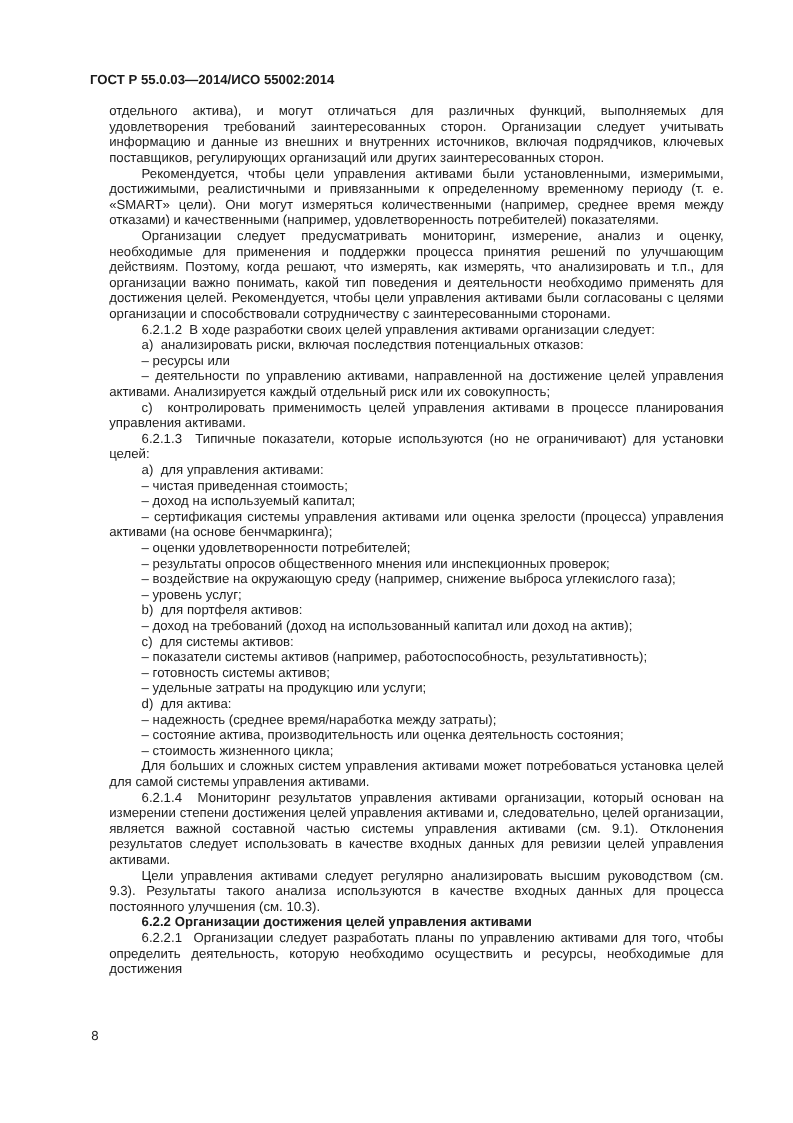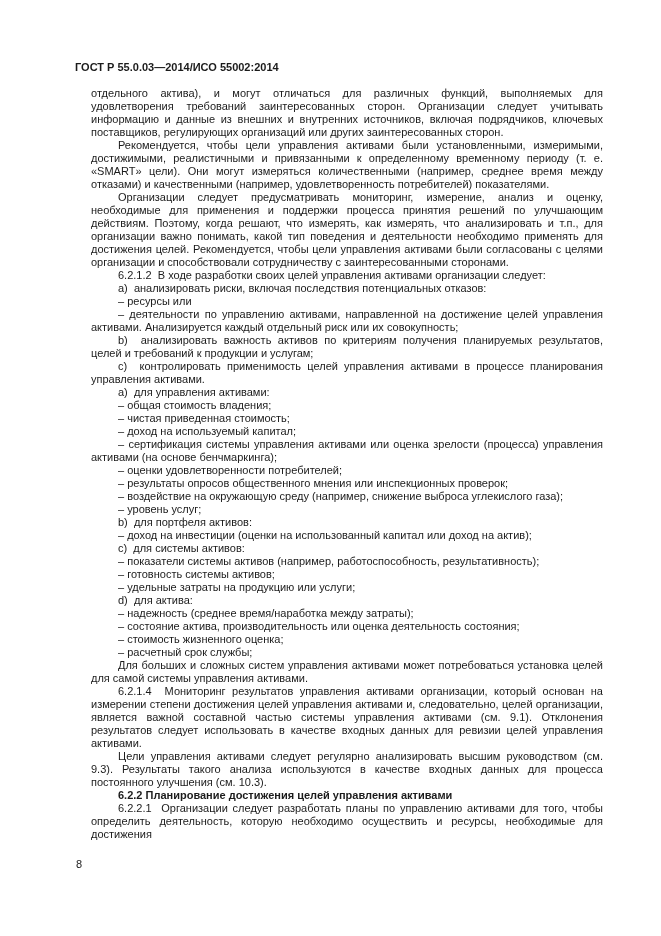--- a/index.html
+++ b/index.html
@@ -50,44 +50,42 @@
   <div class="doc-header">ГОСТ Р 55.0.03—2014/ИСО 55002:2014</div>
 
   <div class="doc-body">
     <p class="noindent">отдельного актива), и могут отличаться для различных функций, выполняемых для удовлетворения требований заинтересованных сторон. Организации следует учитывать информацию и данные из внешних и внутренних источников, включая подрядчиков, ключевых поставщиков, регулирующих организаций или других заинтересованных сторон.</p>
     <p>Рекомендуется, чтобы цели управления активами были установленными, измеримыми, достижимыми, реалистичными и привязанными к определенному временному периоду (т. е. «SMART» цели). Они могут измеряться количественными (например, среднее время между отказами) и качественными (например, удовлетворенность потребителей) показателями.</p>
     <p>Организации следует предусматривать мониторинг, измерение, анализ и оценку, необходимые для применения и поддержки процесса принятия решений по улучшающим действиям. Поэтому, когда решают, что измерять, как измерять, что анализировать и т.п., для организации важно понимать, какой тип поведения и деятельности необходимо применять для достижения целей. Рекомендуется, чтобы цели управления активами были согласованы с целями организации и способствовали сотрудничеству с заинтересованными сторонами.</p>
     <p>6.2.1.2&nbsp;&nbsp;В ходе разработки своих целей управления активами организации следует:</p>
     <p>а)&nbsp;&nbsp;анализировать риски, включая последствия потенциальных отказов:</p>
     <p>– ресурсы или</p>
     <p>– деятельности по управлению активами, направленной на достижение целей управления активами. Анализируется каждый отдельный риск или их совокупность;</p>
-    <p>b)&nbsp;&nbsp;анализировать важность активов по критериям получения планируемых результатов, целей и требований к продукции и услугам;</p>
     <p>c)&nbsp;&nbsp;контролировать применимость целей управления активами в процессе планирования управления активами.</p>
+    <p>6.2.1.3&nbsp;&nbsp;Типичные показатели, которые используются (но не ограничивают) для установки целей:</p>
     <p>а)&nbsp;&nbsp;для управления активами:</p>
-    <p>– общая стоимость владения;</p>
     <p>– чистая приведенная стоимость;</p>
     <p>– доход на используемый капитал;</p>
     <p>– сертификация системы управления активами или оценка зрелости (процесса) управления активами (на основе бенчмаркинга);</p>
     <p>– оценки удовлетворенности потребителей;</p>
     <p>– результаты опросов общественного мнения или инспекционных проверок;</p>
     <p>– воздействие на окружающую среду (например, снижение выброса углекислого газа);</p>
     <p>– уровень услуг;</p>
     <p>b)&nbsp;&nbsp;для портфеля активов:</p>
-    <p>– доход на инвестиции (оценки на использованный капитал или доход на актив);</p>
+    <p>– доход на требований (доход на использованный капитал или доход на актив);</p>
     <p>c)&nbsp;&nbsp;для системы активов:</p>
     <p>– показатели системы активов (например, работоспособность, результативность);</p>
     <p>– готовность системы активов;</p>
     <p>– удельные затраты на продукцию или услуги;</p>
     <p>d)&nbsp;&nbsp;для актива:</p>
     <p>– надежность (среднее время/наработка между затраты);</p>
     <p>– состояние актива, производительность или оценка деятельность состояния;</p>
-    <p>– стоимость жизненного оценка;</p>
-    <p>– расчетный срок службы;</p>
+    <p>– стоимость жизненного цикла;</p>
     <p>Для больших и сложных систем управления активами может потребоваться установка целей для самой системы управления активами.</p>
     <p>6.2.1.4&nbsp;&nbsp;Мониторинг результатов управления активами организации, который основан на измерении степени достижения целей управления активами и, следовательно, целей организации, является важной составной частью системы управления активами (см. 9.1). Отклонения результатов следует использовать в качестве входных данных для ревизии целей управления активами.</p>
     <p>Цели управления активами следует регулярно анализировать высшим руководством (см. 9.3). Результаты такого анализа используются в качестве входных данных для процесса постоянного улучшения (см. 10.3).</p>
-    <p class="bold">6.2.2 Планирование достижения целей управления активами</p>
+    <p class="bold">6.2.2 Организации достижения целей управления активами</p>
     <p>6.2.2.1&nbsp;&nbsp;Организации следует разработать планы по управлению активами для того, чтобы определить деятельность, которую необходимо осуществить и ресурсы, необходимые для достижения</p>
   </div>
 
   <div class="page-number">8</div>
 
 </div>
 
 </body></html>

